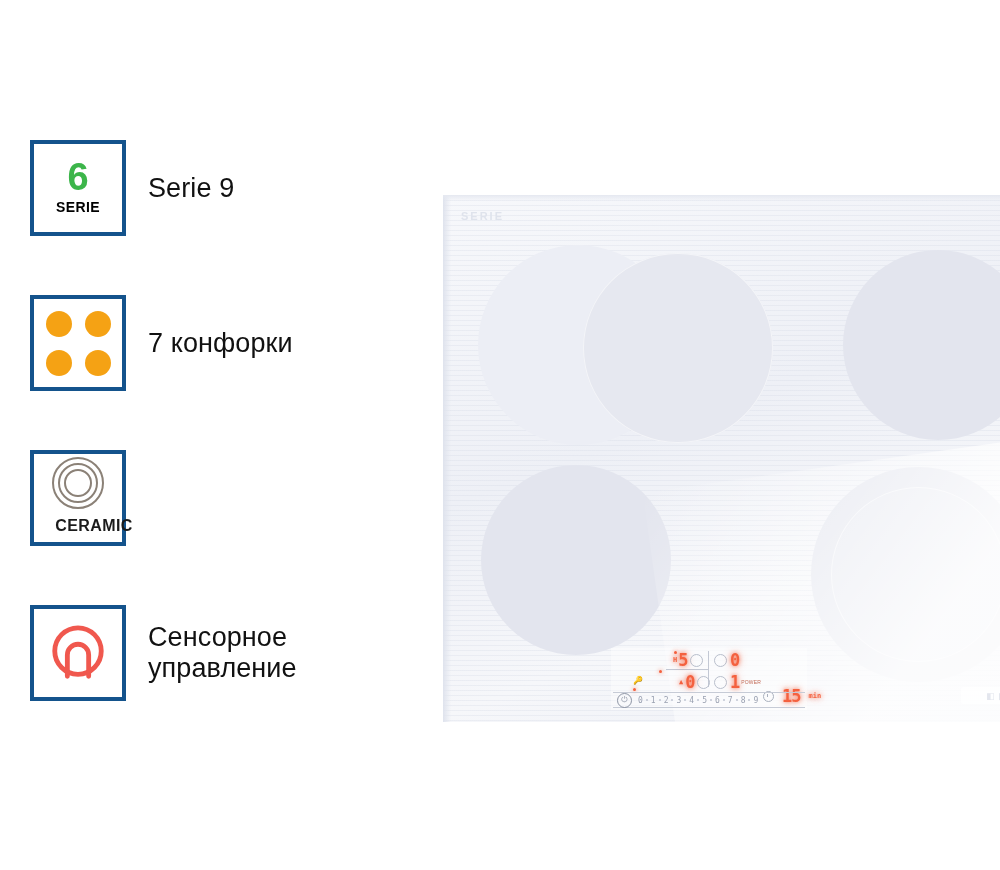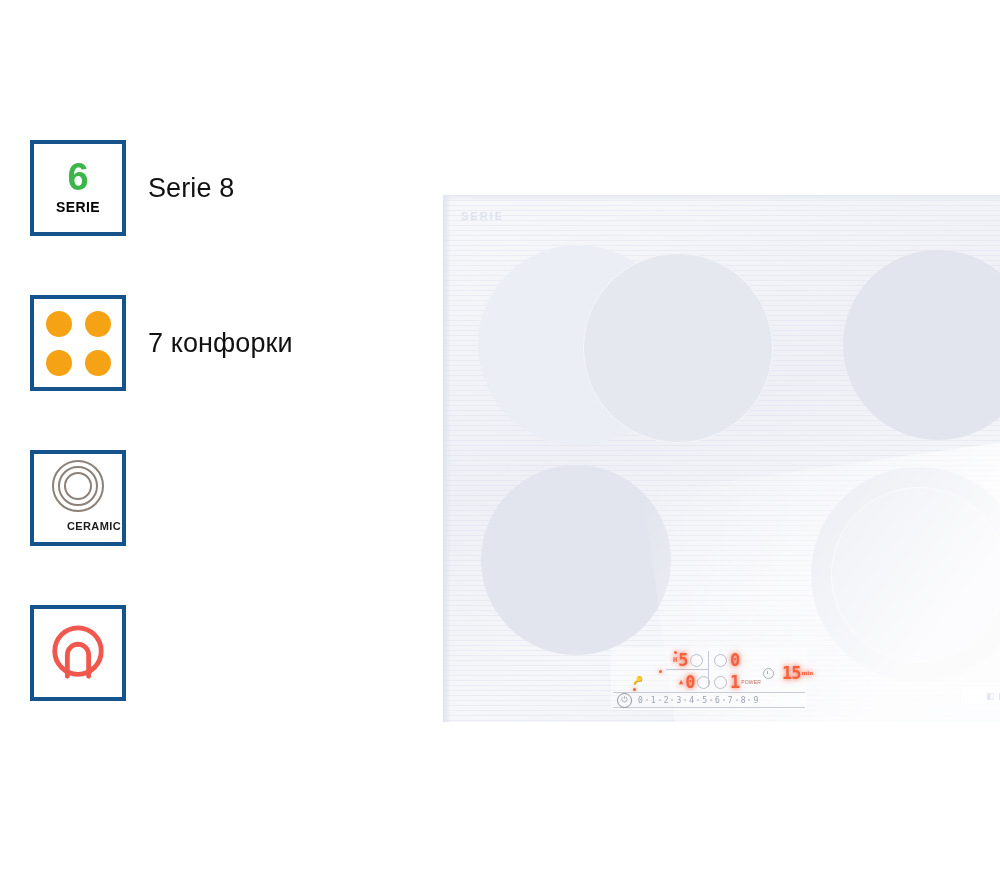--- a/index.html
+++ b/index.html
@@ -94,21 +94,21 @@
   .ceramic-rings i {
     position: absolute;
     border-radius: 50%;
     border: 2px solid #8b8177;
     display: block;
   }
   .ring-a { left: 0;  top: 0;  width: 48px; height: 48px; }
   .ring-b { left: 6px;top: 6px;width: 36px; height: 36px; }
   .ring-c { left: 12px;top:12px;width: 24px; height: 24px; }
   .ceramic-word {
-    font-size: 11px;
+    font-size: 16px;
     font-weight: bold;
     color: #1b1b1b;
     letter-spacing: 0.4px;
     margin-top: 8px;
     margin-left: 32px;
   }
 
   
   .touch-icon { width: 62px; height: 62px; display:block; }
 
@@ -310,21 +310,21 @@
 </head>
 <body>
 
 <div class="features">
 
   <div class="feature-row">
     <div class="badge">
       <span class="badge-serie-num">6</span>
       <span class="badge-serie-word">SERIE</span>
     </div>
-    <div class="feature-label">Serie 8</div>
+    <div class="feature-label">Serie 9</div>
   </div>
 
   <div class="feature-row">
     <div class="badge">
       <div class="burner-grid">
         <span class="burner-dot"></span>
         <span class="burner-dot"></span>
         <span class="burner-dot"></span>
         <span class="burner-dot"></span>
       </div>
@@ -343,20 +343,22 @@
     </div>
   </div>
 
   <div class="feature-row">
     <div class="badge">
       <svg class="touch-icon" viewBox="0 0 64 64">
         <circle cx="32" cy="30" r="24" fill="none" stroke="#f0584e" stroke-width="5"></circle>
         <path d="M21 56 L21 34 a11 11 0 0 1 22 0 L43 56" fill="none" stroke="#f0584e" stroke-width="5" stroke-linecap="round"></path>
       </svg>
     </div>
+    <div class="feature-label">Сенсорное
+управление</div>
   </div>
 </div>
 
 <div class="hob">
 
   <div class="hob-brand">SERIE</div>
 
   <div class="zone light" style="left:35px; top:50px; width:200px; height:200px;"></div>
   <div class="zone inner" style="left:140px; top:58px; width:190px; height:190px;"></div>
 
@@ -395,24 +397,24 @@
       <span class="seg seg-lg">0</span>
       <span class="circ" style="margin-left:3px;"></span>
     </div>
 
     <div class="disp-row" style="left:103px; top:26px;">
       <span class="circ" style="margin-right:3px;"></span>
       <span class="seg seg-lg">1</span>
       <span class="minilabel" style="margin-left:2px;">POWER</span>
     </div>
 
-    <div class="disp-row" style="left:152px; top:17px;">
+    <div class="disp-row" style="left:152px; top:40px;">
       <span class="clock-icon"></span>
       <span class="seg seg-lg" style="margin-left:8px;">15</span>
-      <span class="seg seg-sm" style="margin-left:1px;font-family:Liberation Serif, serif;">min</span>
+      <span class="seg seg-sm" style="margin-left:8px;">min</span>
     </div>
 
     <div class="slider">
       <span class="power-key">⏻</span>
       <span class="digit">0</span>
       <span class="pip"></span>
       <span class="digit">1</span>
       <span class="pip"></span>
       <span class="digit">2</span>
       <span class="pip"></span>

